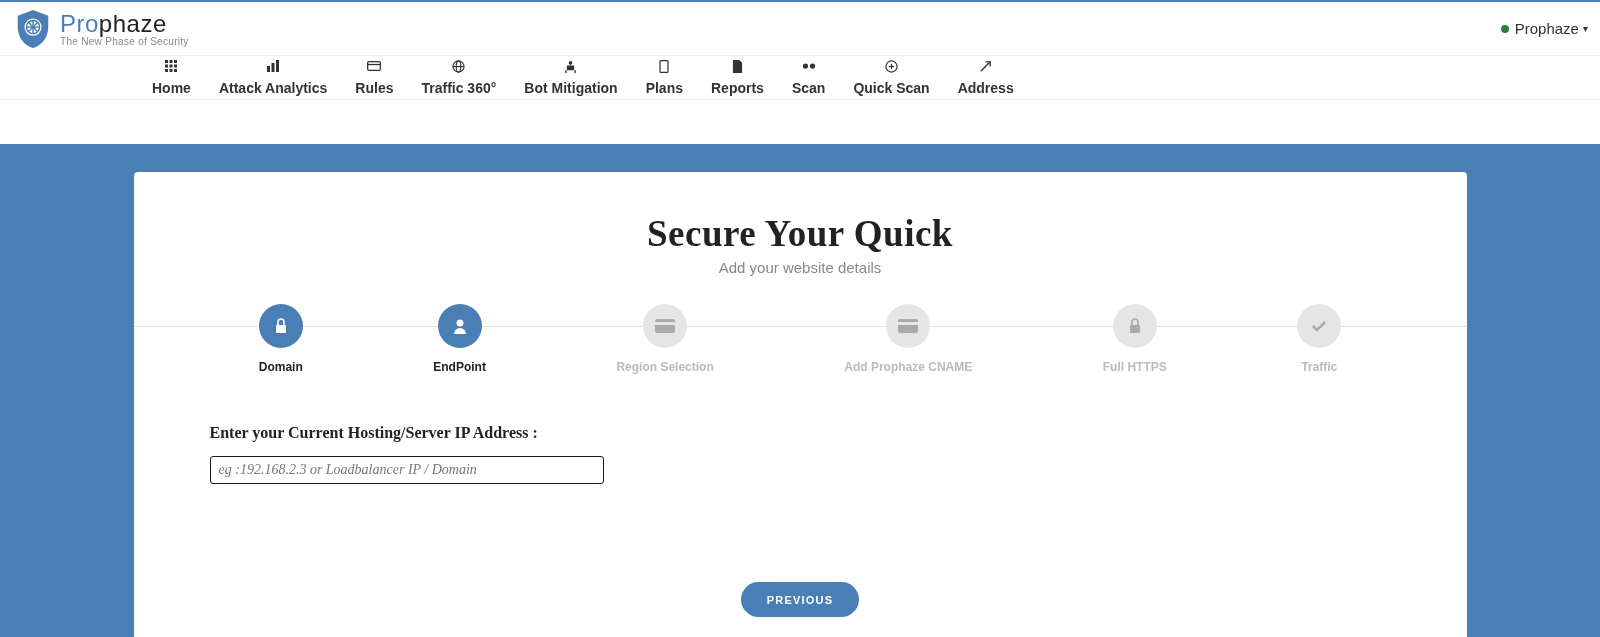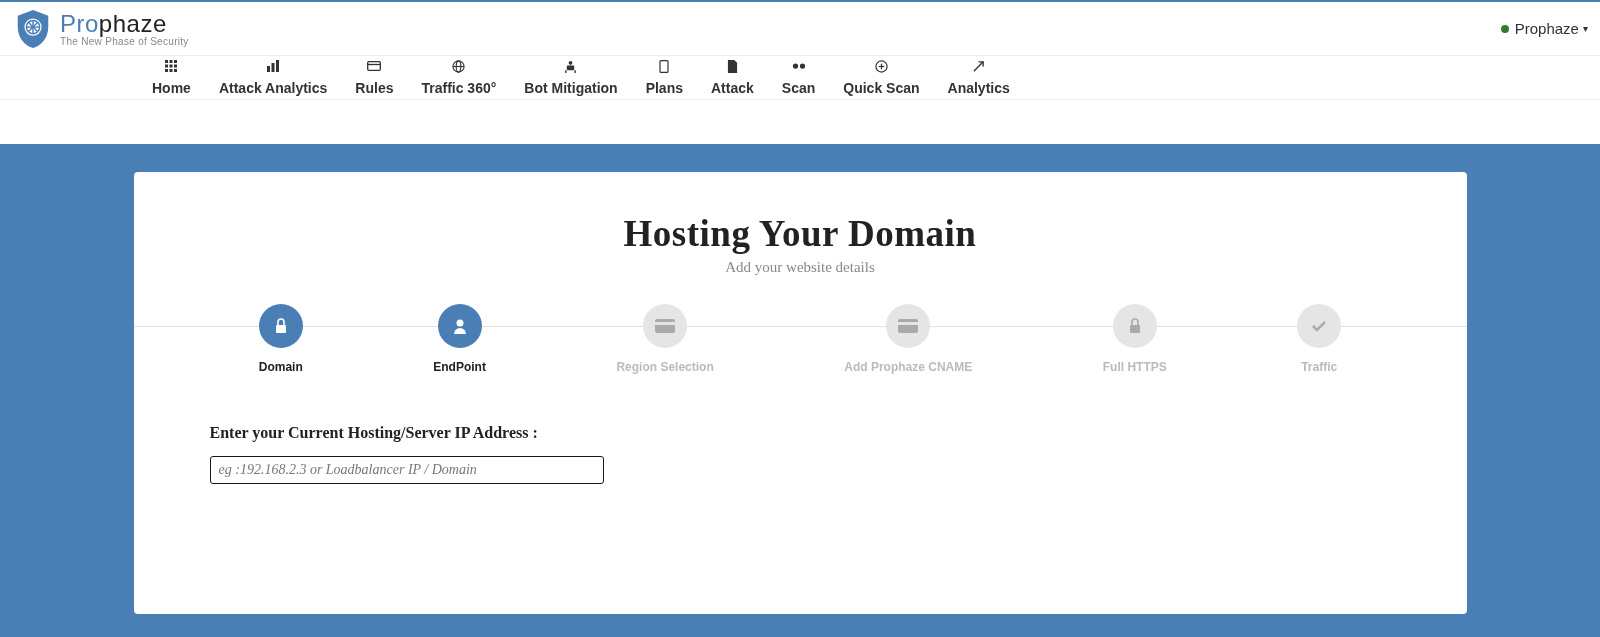--- a/index.html
+++ b/index.html
@@ -21,21 +21,21 @@
   
   .navbar { height: 45px; background: #fff; border-top: 1px solid #eee; border-bottom: 1px solid #eee; display: flex; align-items: center; padding-left: 148px; gap: 20px; }
   .nav-item { display: flex; align-items: center; gap: 7px; font-size: 14px; font-weight: 600; color: #333; cursor: pointer; padding: 4px 4px; flex-direction: column; }
   .nav-icon { width: 14px; height: 14px; display: inline-flex; align-items: center; justify-content: center; }
 
   
   .band { background: #4a7fb5; padding: 28px 0 60px; margin-top: 44px; }
   .card { width: 1333px; margin: 0 auto; background: #fff; border-radius: 4px; padding: 40px 0 32px; }
 
   .card-title { text-align: center; font-size: 37px; font-weight: 700; color: #222; font-family: Georgia, 'Times New Roman', serif; letter-spacing: 0.5px; }
-  .card-subtitle { text-align: center; font-size: 15px; color: #888; margin-top: 4px; font-family: Liberation Serif, serif; }
+  .card-subtitle { text-align: center; font-size: 15px; color: #888; margin-top: 4px; font-family: Liberation Sans, sans-serif; }
 
   
   .stepper { position: relative; margin-top: 28px; height: 80px; }
   .stepper-line { position: absolute; top: 22px; left: 0; right: 0; height: 1px; background: #e0e0e0; }
   .steps { position: relative; display: flex; justify-content: space-around; padding: 0 60px; }
   .step { display: flex; flex-direction: column; align-items: center; gap: 12px; }
   .step-circle { width: 44px; height: 44px; border-radius: 50%; background: #e5e5e5; display: flex; align-items: center; justify-content: center; color: #aaa; }
   .step-circle.done, .step-circle.active { background: #4a7fb5; color: #fff; }
   .step-label { font-size: 12px; font-weight: 600; color: #bbb; }
   .step-label.done, .step-label.active { color: #222; }
@@ -145,21 +145,21 @@
         </svg>
       </span>
     <span>Plans</span>
   </div>
   <div class="nav-item">
     <span class="nav-icon">
         <svg viewBox="0 0 12 14" width="11" height="13" fill="#333">
           <path d="M1 0 h7 l3 3 v11 h-10 z"></path>
         </svg>
       </span>
-    <span>Attack</span>
+    <span>Reports</span>
   </div>
   <div class="nav-item">
     <span class="nav-icon">
         <svg viewBox="0 0 16 8" width="15" height="8" fill="#333">
           <circle cx="4" cy="4" r="3"></circle>
           <circle cx="12" cy="4" r="3"></circle>
         </svg>
       </span>
     <span>Scan</span>
   </div>
@@ -173,27 +173,27 @@
       </span>
     <span>Quick Scan</span>
   </div>
   <div class="nav-item">
     <span class="nav-icon">
         <svg viewBox="0 0 14 14" width="13" height="13" fill="none" stroke="#333" stroke-width="1.5">
           <line x1="2" y1="12" x2="12" y2="2"></line>
           <polyline points="7,2 12,2 12,7"></polyline>
         </svg>
       </span>
-    <span>Analytics</span>
+    <span>Address</span>
   </div>
 </div>
 
 <div class="band">
   <div class="card">
-    <div class="card-title">Hosting Your Domain</div>
+    <div class="card-title">Secure Your Quick</div>
     <div class="card-subtitle">Add your website details</div>
 
     <div class="stepper">
       <div class="stepper-line"></div>
       <div class="steps">
         <div class="step">
           <div class="step-circle done">
               <svg viewBox="0 0 14 16" width="14" height="16" fill="currentColor">
                 <rect x="2" y="7" width="10" height="8" rx="1"></rect>
                 <path d="M4 7 V4 a3 3 0 0 1 6 0 V7" fill="none" stroke="currentColor" stroke-width="1.6"></path>
@@ -247,15 +247,16 @@
         </div>
       </div>
     </div>
 
     <div class="form-area">
       <div class="form-label">Enter your Current Hosting/Server IP Address :</div>
       <input class="form-input" type="text" placeholder="eg :192.168.2.3 or Loadbalancer IP / Domain" style="">
     </div>
 
     <div class="button-row">
+      <button class="btn">PREVIOUS</button>
     </div>
   </div>
 </div>
 
 </body></html>

